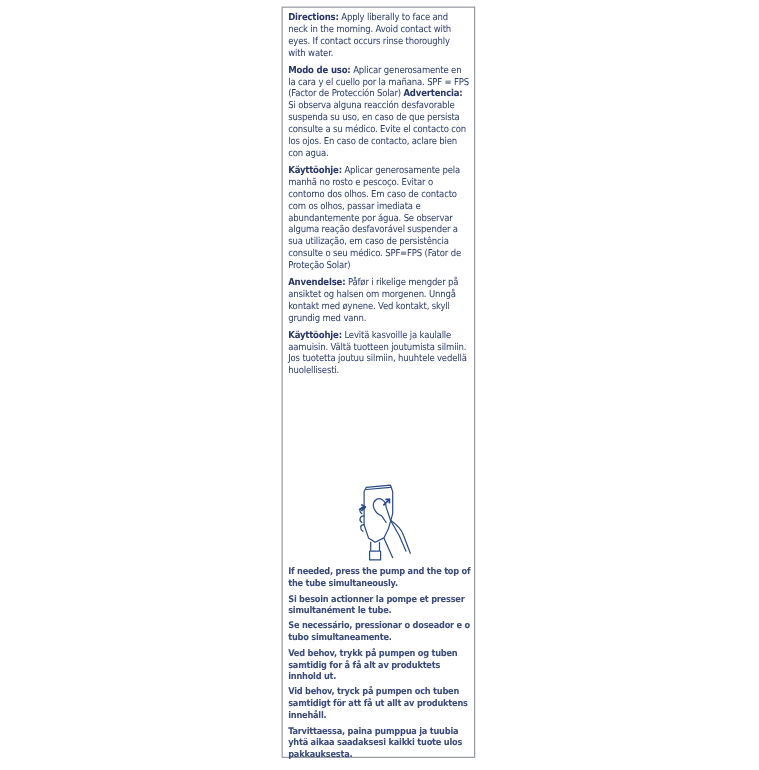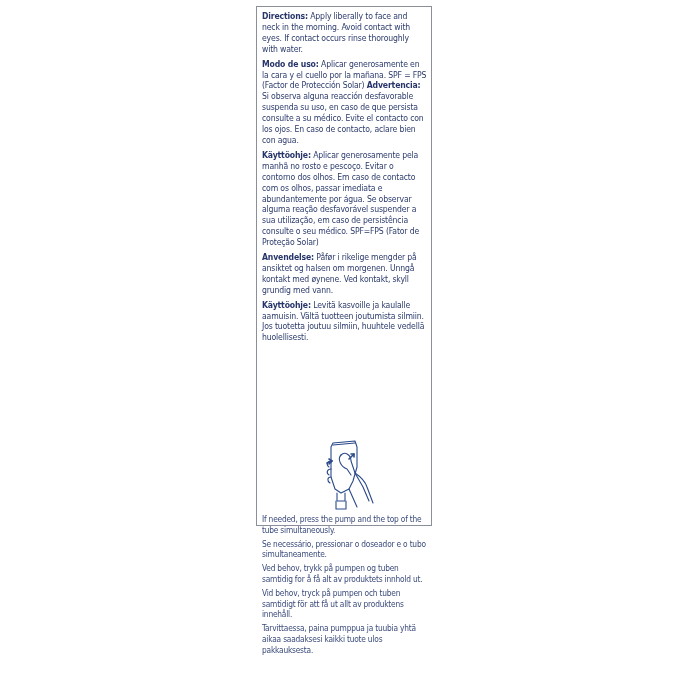--- a/index.html
+++ b/index.html
@@ -12,21 +12,21 @@
     height: 700px;
     position: relative;
     overflow: hidden;
     font-family: "DejaVu Sans Condensed", "Liberation Sans Narrow", "Liberation Sans", sans-serif;
   }
   .panel {
     position: absolute;
     left: 256px;
     top: 6px;
     width: 176px;
-    height: 520px;
+    height: 683px;
     border: 1px solid #8a8f99;
     box-sizing: border-box;
     background: #ffffff;
     padding: 4px 4px 0 5px;
   }
   .section {
     font-size: 8.6px;
     line-height: 10.9px;
     color: #2b3a6b;
     letter-spacing: -0.15px;
@@ -49,20 +49,21 @@
     left: 5px;
     top: 507px;
     width: 168px;
   }
   .pump-notes .note {
     font-size: 8.3px;
     line-height: 10.6px;
     color: #3a4a7a;
     letter-spacing: -0.2px;
     margin: 0 0 3.5px 0;
+    font-weight: bold;
   }
 </style>
 </head>
 <body>
 
 <div class="panel">
 
   <p class="section"><span class="label">Directions:</span><span> Apply liberally to face and neck in the morning. Avoid contact with eyes. If contact occurs rinse thoroughly with water.</span></p>
 
 
@@ -98,19 +99,20 @@
 
       <path d="M42 22 L47 17" stroke-width="1.6"></path>
       <path d="M44 17 L47 17 L47 20" stroke-width="1.6"></path>
       <path d="M20 26 L25 24" stroke-width="1.6"></path>
       <path d="M22 22 L25 24 L22 27" stroke-width="1.6"></path>
     </svg>
   </div>
 
   <div class="pump-notes">
     <p class="note">If needed, press the pump and the top of the tube simultaneously.</p>
+    <p class="note">Si besoin actionner la pompe et presser simultanément le tube.</p>
     <p class="note">Se necessário, pressionar o doseador e o tubo simultaneamente.</p>
     <p class="note">Ved behov, trykk på pumpen og tuben samtidig for å få alt av produktets innhold ut.</p>
     <p class="note">Vid behov, tryck på pumpen och tuben samtidigt för att få ut allt av produktens innehåll.</p>
     <p class="note">Tarvittaessa, paina pumppua ja tuubia yhtä aikaa saadaksesi kaikki tuote ulos pakkauksesta.</p>
   </div>
 
 </div>
 
 </body></html>

